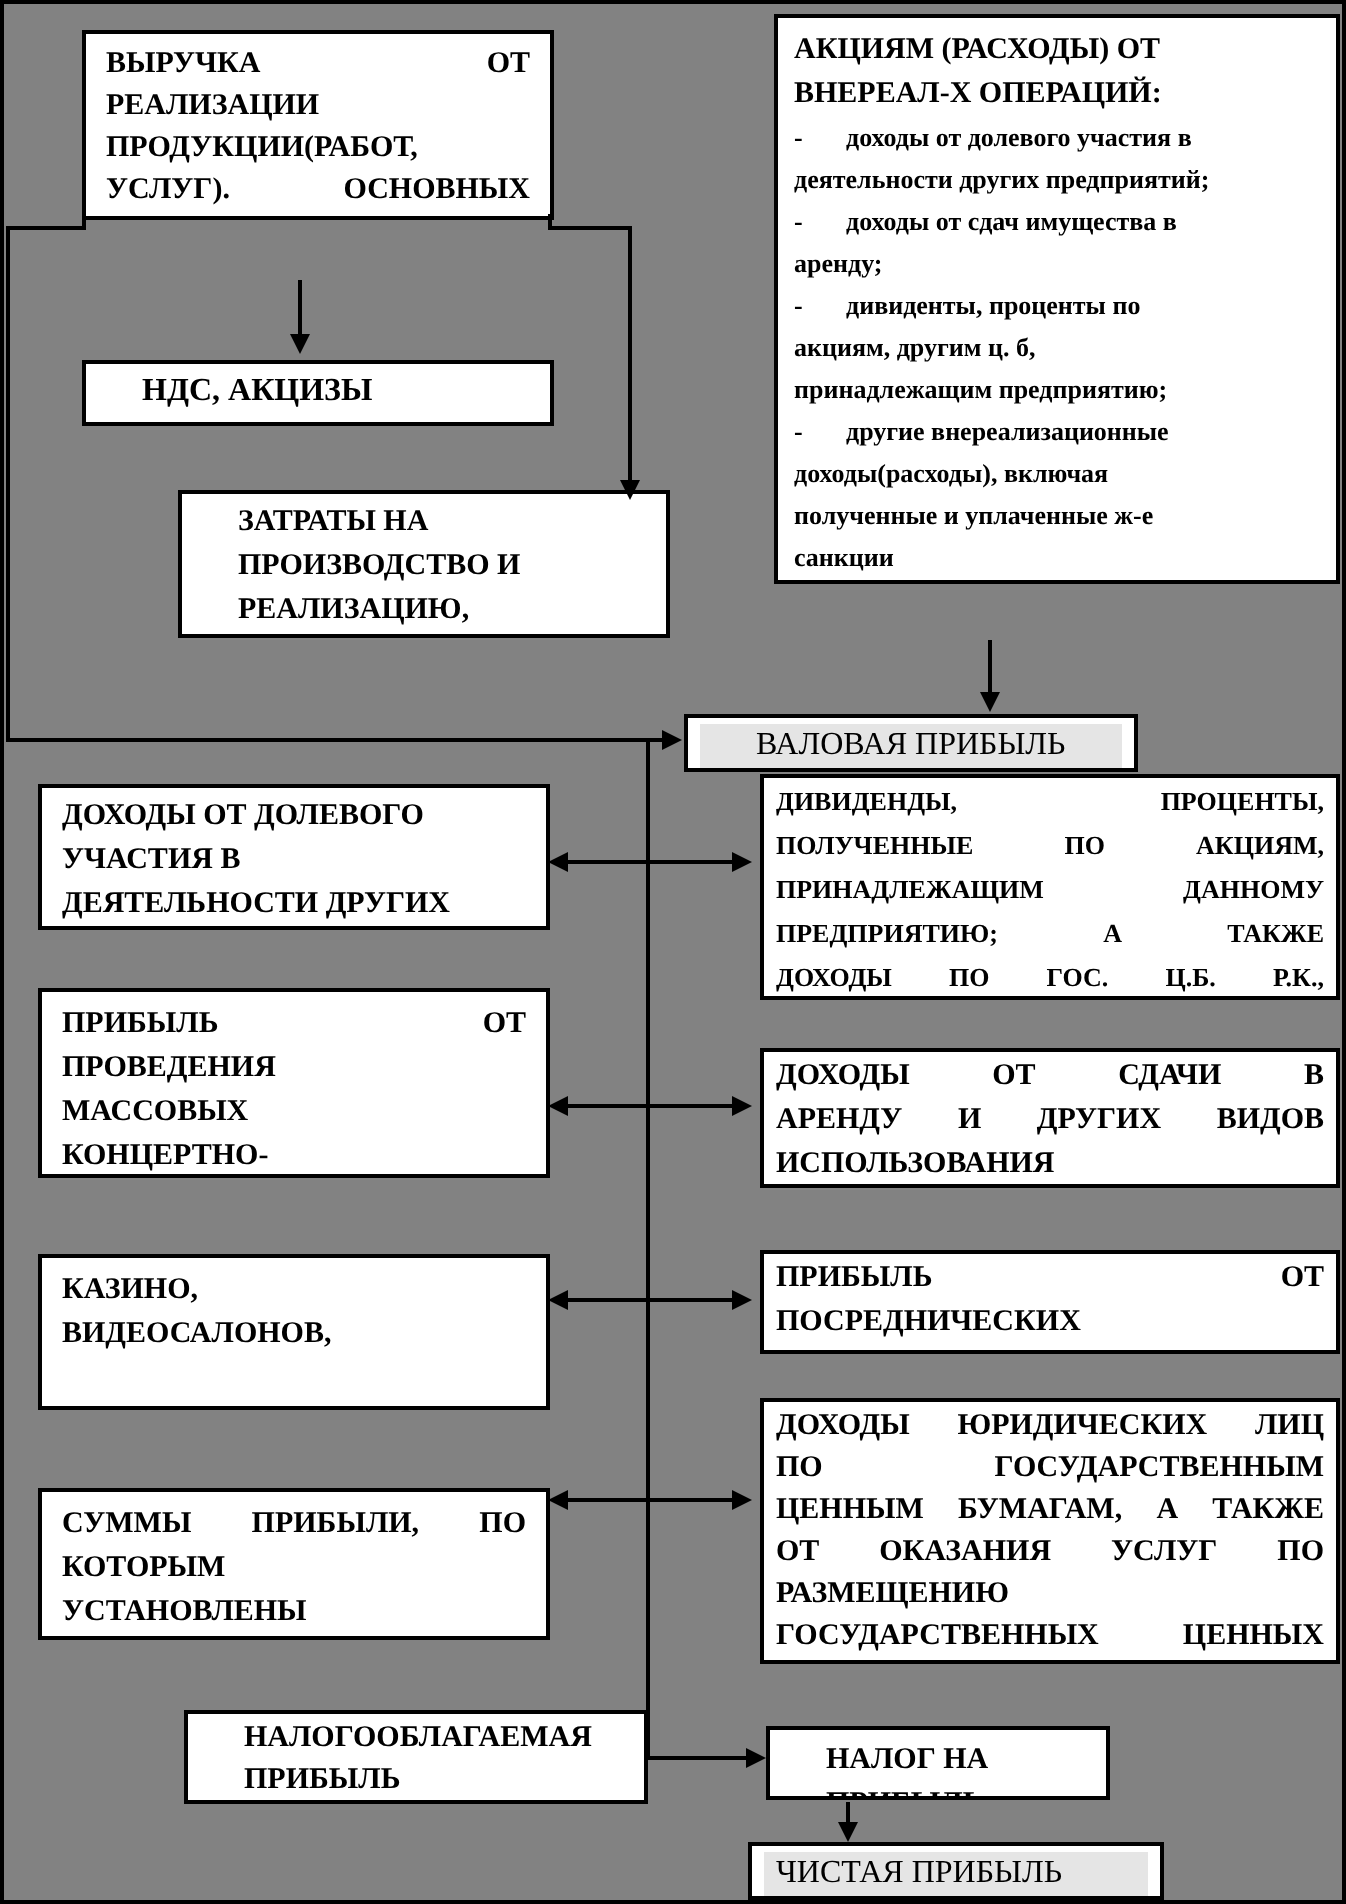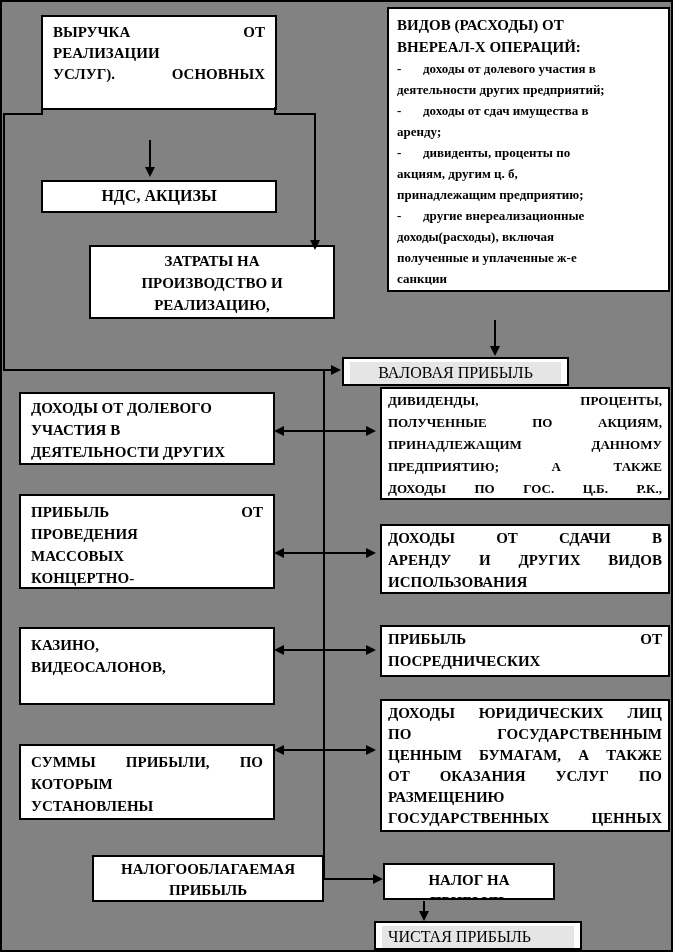--- a/index.html
+++ b/index.html
@@ -9,55 +9,56 @@
     border:2px solid #000;
     font-family:"Liberation Serif","DejaVu Serif",serif;
   }
   .box{
     position:absolute;background:#fff;border:2px solid #000;
     box-sizing:border-box;color:#000;font-weight:bold;overflow:hidden;
   }
   .ln{white-space:nowrap;}
   .ln.j{text-align:justify;text-align-last:justify;white-space:normal;}
   .ln.l{text-align:left;}
-  .ln.c{text-align:center;}
+  .ln.c{padding-left:28px;}
   .tl{font-size:15px;line-height:22px;}
   .vl{font-size:13px;line-height:21px;}
   .bm{display:inline-block;width:26px;}
   .bm:empty{display:none;}
   .hl{display:block;background:#e5e5e5;font-weight:normal;font-size:16px;line-height:22px;}
   .cl{position:absolute;background:#000;}
   .ah{position:absolute;width:0;height:0;border-style:solid;}
   .ah.down{border-left:5px solid transparent;border-right:5px solid transparent;border-top:10px solid #000;border-bottom:0;}
   .ah.right{border-top:5px solid transparent;border-bottom:5px solid transparent;border-left:10px solid #000;border-right:0;}
   .ah.left{border-top:5px solid transparent;border-bottom:5px solid transparent;border-right:10px solid #000;border-left:0;}
 </style>
 </head>
 <body>
 
 <div class="canvas">
 
   <div class="box" style="left:39px;top:13px;width:236px;height:95px;padding:5px 10px;font-size:15px;line-height:21px;">
     <div class="ln j">ВЫРУЧКА ОТ</div>
     <div class="ln l">РЕАЛИЗАЦИИ</div>
+    <div class="ln l">ПРОДУКЦИИ(РАБОТ,</div>
     <div class="ln j">УСЛУГ). ОСНОВНЫХ</div>
   </div>
 
   <div class="box" style="left:39px;top:178px;width:236px;height:33px;font-size:16px;line-height:28px;">
     <div class="ln c">НДС, АКЦИЗЫ</div>
   </div>
 
   <div class="box" style="left:87px;top:243px;width:246px;height:74px;padding-top:3px;font-size:15px;line-height:22px;">
     <div class="ln c">ЗАТРАТЫ НА</div>
     <div class="ln c">ПРОИЗВОДСТВО И</div>
     <div class="ln c">РЕАЛИЗАЦИЮ,</div>
   </div>
 
   <div class="box" style="left:385px;top:5px;width:283px;height:285px;padding:5px 8px;">
-    <div class="ln l tl">ВИДОВ (РАСХОДЫ) ОТ</div>
+    <div class="ln l tl">АКЦИЯМ (РАСХОДЫ) ОТ</div>
     <div class="ln l tl">ВНЕРЕАЛ-Х  ОПЕРАЦИЙ:</div>
     <div class="ln l vl"><span class="bm">-</span><span>доходы от долевого участия в</span></div>
     <div class="ln l vl"><span>деятельности других предприятий;</span></div>
     <div class="ln l vl"><span class="bm">-</span><span>доходы от сдач имущества  в</span></div>
     <div class="ln l vl"><span>аренду;</span></div>
     <div class="ln l vl"><span class="bm">-</span><span>дивиденты, проценты по</span></div>
     <div class="ln l vl"><span>акциям, другим ц. б,</span></div>
     <div class="ln l vl"><span>принадлежащим  предприятию;</span></div>
     <div class="ln l vl"><span class="bm">-</span><span>другие внереализационные</span></div>
     <div class="ln l vl"><span>доходы(расходы), включая</span></div>

